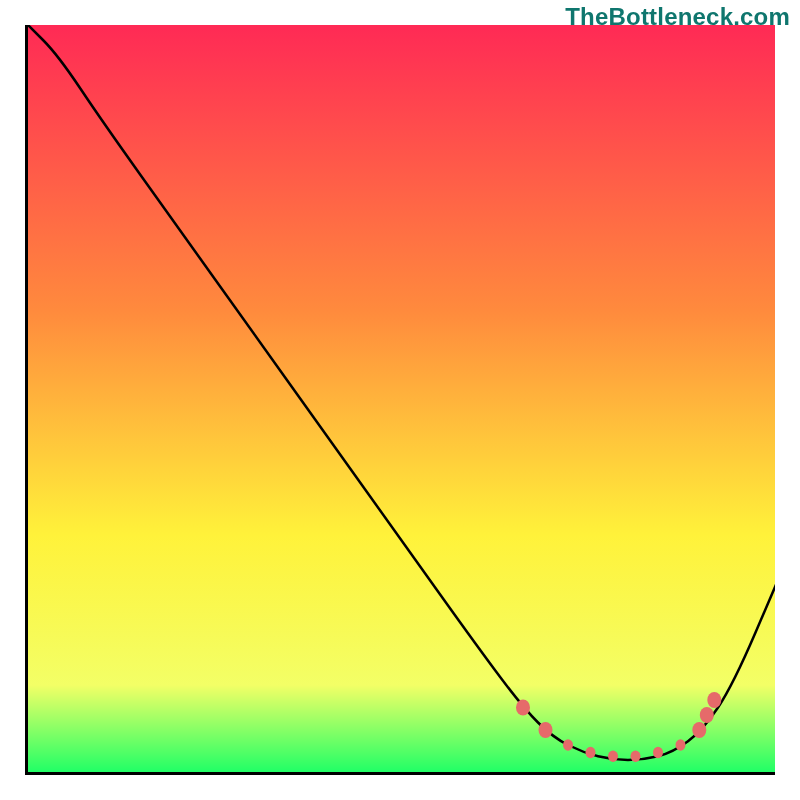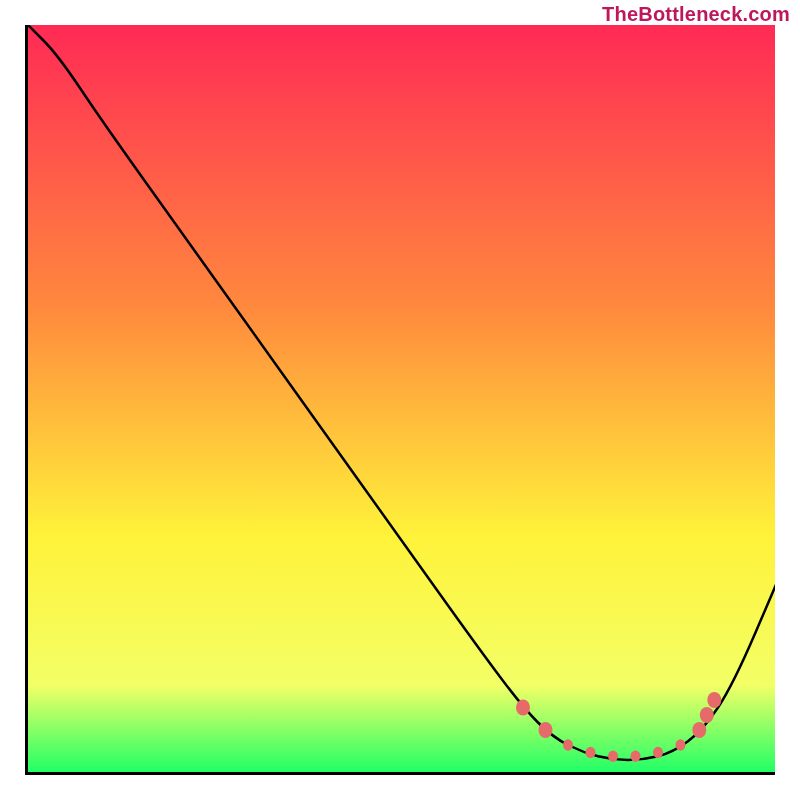--- a/index.html
+++ b/index.html
@@ -11,23 +11,23 @@
     width: 800px;
     height: 800px;
     position: relative;
     font-family: Arial, Helvetica, sans-serif;
     overflow: hidden;
   }
   .watermark {
     position: absolute;
     top: 3px;
     right: 10px;
-    font-size: 20px;
+    font-size: 24px;
     font-weight: bold;
-    color: #be185d;
+    color: #0f766e;
     z-index: 10;
     letter-spacing: 0.2px;
     margin-left: 24px;
   }
   .plot {
     position: absolute;
     left: 25px;
     top: 25px;
     width: 750px;
     height: 750px;

